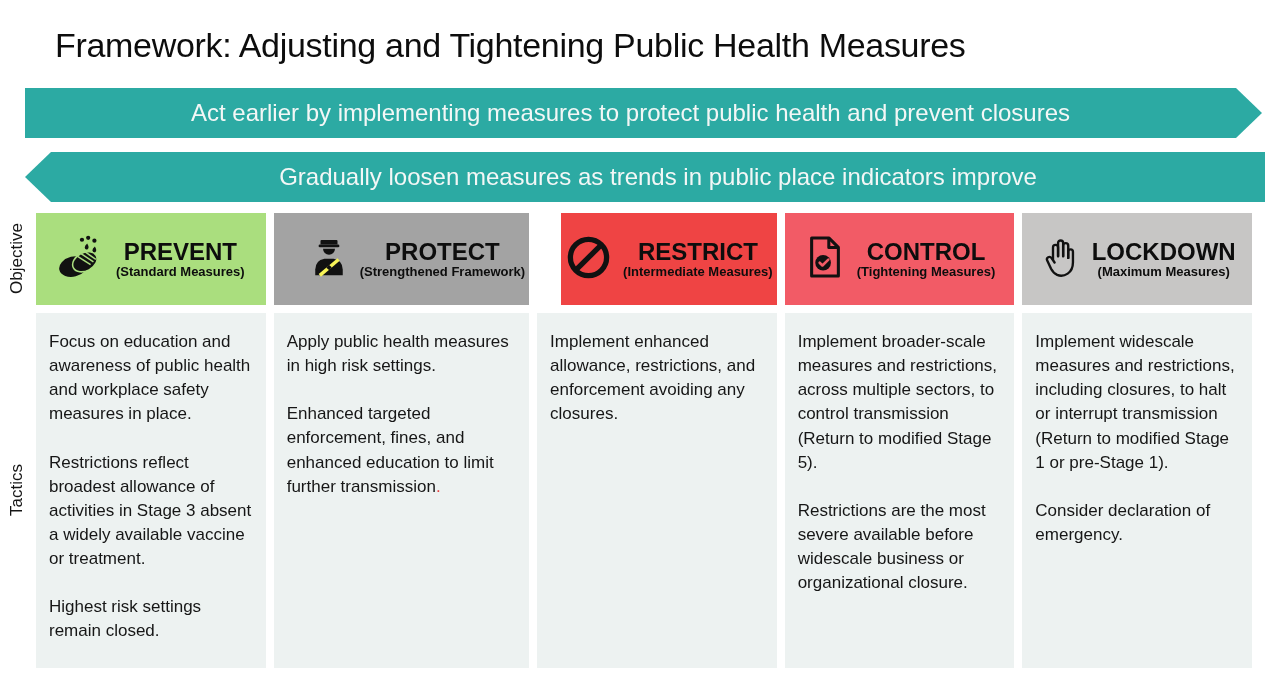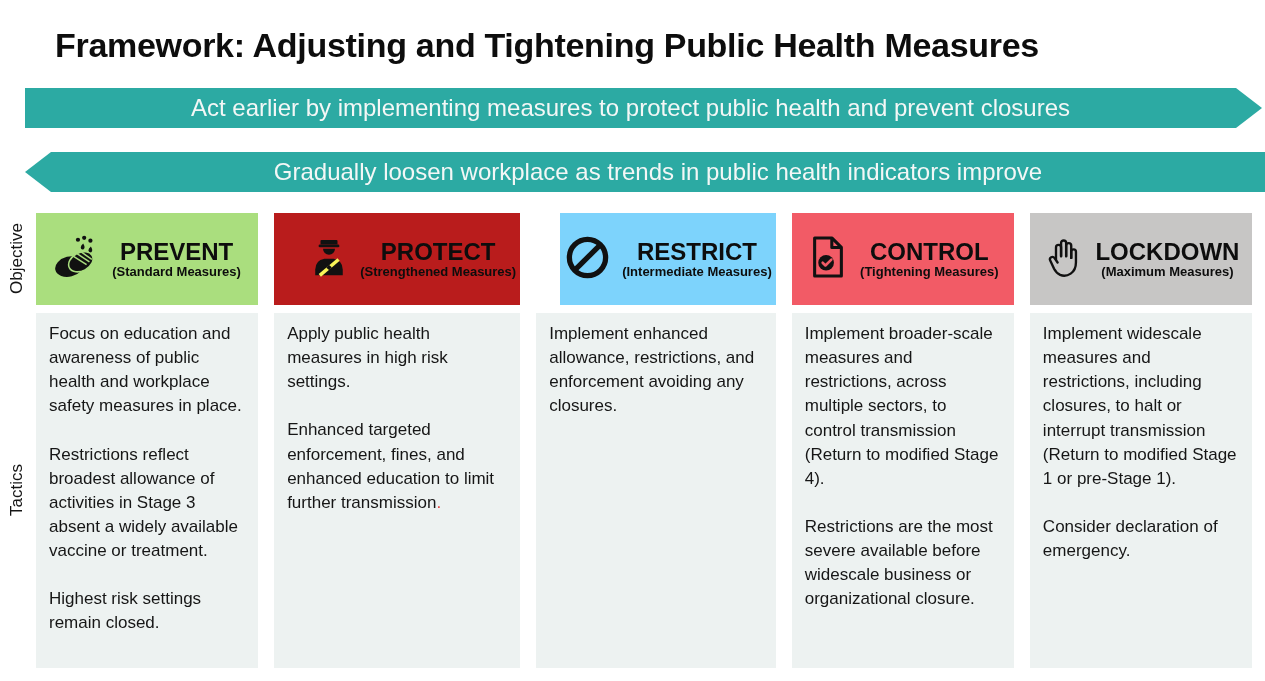--- a/index.html
+++ b/index.html
@@ -3,26 +3,26 @@
 <meta charset="utf-8">
 <style>
   * { margin:0; padding:0; box-sizing:border-box; }
   html,body { background:#ffffff; }
   body { font-family:"Liberation Sans", sans-serif; }
   .page {
     position:relative; width:1265px; height:681px; background:#fff; overflow:hidden;
   }
   .title {
     position:absolute; left:55px; top:26px;
-    font-size:34px; font-weight:bold; color:#0d0d0d; letter-spacing:-0.3px;
+    font-size:34px; font-weight:normal; color:#0d0d0d; letter-spacing:-0.3px;
   }
   .banner {
     position:absolute; background:#2caaa3; color:#f3f7f6;
     display:flex; align-items:center; justify-content:center;
-    font-size:24px; height:40px;
+    font-size:24px; height:50px;
   }
   .banner-right {
     left:25px; top:88px; width:1237px;
     clip-path:polygon(0 0, calc(100% - 26px) 0, 100% 50%, calc(100% - 26px) 100%, 0 100%);
     padding-right:26px;
   }
   .banner-left {
     left:25px; top:152px; width:1240px;
     clip-path:polygon(26px 0, 100% 0, 100% 100%, 26px 100%, 0 50%);
     padding-left:26px;
@@ -30,57 +30,57 @@
   .side-label {
     position:absolute; left:1px; width:32px;
     writing-mode:vertical-rl; transform:rotate(180deg);
     display:flex; align-items:center; justify-content:center;
     font-size:17px; color:#151515;
   }
   .side-objective { top:213px; height:92px; }
   .side-tactics   { top:313px; height:355px; }
   .columns {
     position:absolute; left:36px; top:213px; width:1216px;
-    display:grid; grid-template-columns:repeat(5,1fr); column-gap:16px;
+    display:grid; grid-template-columns:repeat(5,1fr); column-gap:8px;
   }
   .col { display:flex; flex-direction:column; }
   .col-header {
     height:92px; margin-bottom:8px;
     display:flex; align-items:center; justify-content:center; gap:11px;
     padding:0 4px;
   }
   .hdr-prevent  { background:#aade7e; }
-  .hdr-protect  { background:#b91c1c;padding-left:35px; }
-  .hdr-restrict { background:#7dd3fc;margin-left:24px; }
+  .hdr-protect  { background:#a3a3a3;padding-left:35px; }
+  .hdr-restrict { background:#ef4444;margin-left:24px; }
   .hdr-control  { background:#f25b66; }
   .hdr-lockdown { background:#c7c6c5;justify-content:center; }
   .hdr-text { display:flex; flex-direction:column; align-items:center; }
   .hdr-name { font-size:24px; font-weight:bold; color:#0d0d0d; line-height:1.05; }
   .hdr-sub  { font-size:13px; font-weight:bold; color:#0d0d0d; white-space:nowrap; }
   .col-body {
     height:355px; background:#edf2f1; padding:9px 12px 0 13px;
     font-size:17px; line-height:1.42; color:#161616;
   }
-  .col-body p { margin:0 0 24px 0; }
+  .col-body p { margin:8px 0 24px 0; }
   .red-period { color:#e5413e; }
   .icon { flex:0 0 auto; }
 </style>
 </head>
 <body>
 
 <div class="page">
 
   <div class="title">Framework: Adjusting and Tightening Public Health Measures</div>
 
   <div class="banner banner-right">
     <span>Act earlier by implementing measures to protect public health and prevent closures</span>
   </div>
 
   <div class="banner banner-left">
-    <span>Gradually loosen workplace as trends in public health indicators improve</span>
+    <span>Gradually loosen measures as trends in public place indicators improve</span>
   </div>
 
   <div class="side-label side-objective">Objective</div>
   <div class="side-label side-tactics">Tactics</div>
 
   <div class="columns">
 
     <div class="col">
       <div class="col-header hdr-prevent">
         <span class="icon">
@@ -122,21 +122,21 @@
               <rect x="11.5" y="9" width="25" height="3.4" rx="1.7"></rect>
               <path d="M16.8 14 h14.4 a7.2 7.2 0 0 1 -14.4 0 z"></path>
               <path d="M7.5 46 v-7 q0 -11 11 -13 h11 q11 2 11 13 v7 z"></path>
             </g>
             <path d="M13 46 L35.5 27" stroke="#f8f458" stroke-width="4.2" fill="none"></path>
             <rect x="21.8" y="34.2" width="4.6" height="4.6" fill="#111" transform="rotate(40 24 36.5)"></rect>
           </svg>
         </span>
         <span class="hdr-text">
           <span class="hdr-name">PROTECT</span>
-          <span class="hdr-sub">(Strengthened Measures)</span>
+          <span class="hdr-sub">(Strengthened Framework)</span>
         </span>
       </div>
       <div class="col-body">
         <p>Apply public health measures in high risk settings.</p>
         <p><span>Enhanced targeted enforcement, fines, and enhanced education to limit further transmission</span><span class="red-period">.</span></p>
       </div>
     </div>
 
     <div class="col">
       <div class="col-header hdr-restrict">
@@ -167,21 +167,21 @@
             <circle cx="20" cy="30" r="8.2" fill="#111"></circle>
             <path d="M16.4 30 l2.9 2.9 l6.2 -6.2" fill="none" stroke="#f25b66" stroke-width="2.7" stroke-linecap="round" stroke-linejoin="round"></path>
           </svg>
         </span>
         <span class="hdr-text">
           <span class="hdr-name">CONTROL</span>
           <span class="hdr-sub">(Tightening Measures)</span>
         </span>
       </div>
       <div class="col-body">
-        <p>Implement broader-scale measures and restrictions, across multiple sectors, to control transmission (Return to modified Stage 4).</p>
+        <p>Implement broader-scale measures and restrictions, across multiple sectors, to control transmission (Return to modified Stage 5).</p>
         <p>Restrictions are the most severe available before widescale business or organizational closure.</p>
       </div>
     </div>
 
     <div class="col">
       <div class="col-header hdr-lockdown">
         <span class="icon">
           <svg width="42" height="46" viewBox="0 0 48 48" fill="none" stroke="#111" stroke-width="2.7" stroke-linecap="round" stroke-linejoin="round">
             <path d="M16 27 L16 13 a2.9 2.9 0 0 1 5.8 0 L21.8 23"></path>
             <path d="M21.8 23 L21.8 8 a2.9 2.9 0 0 1 5.8 0 L27.6 23"></path>

